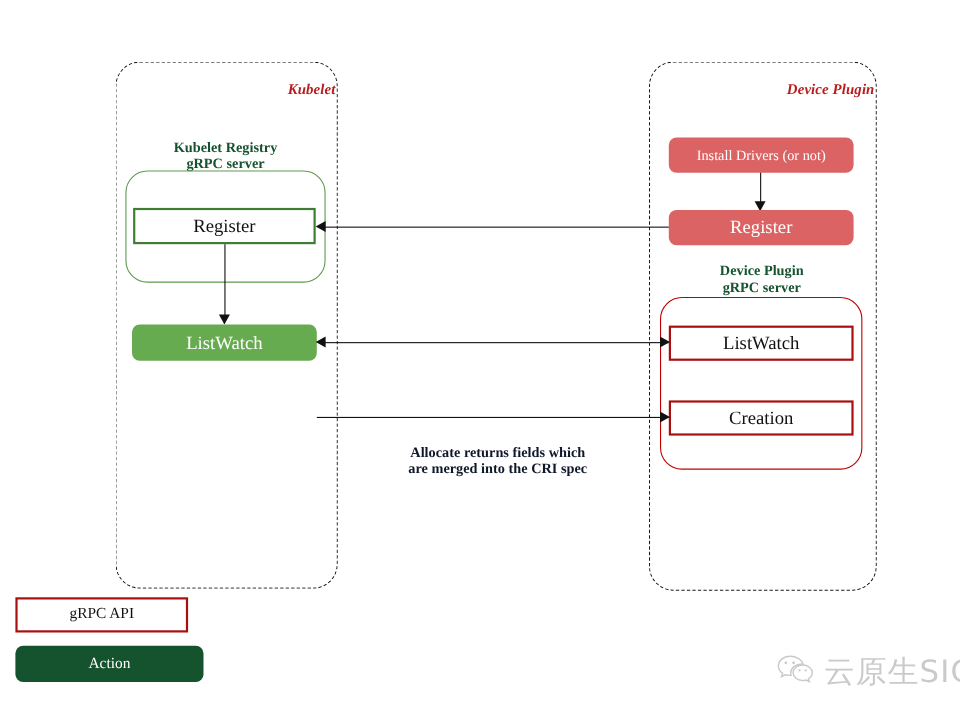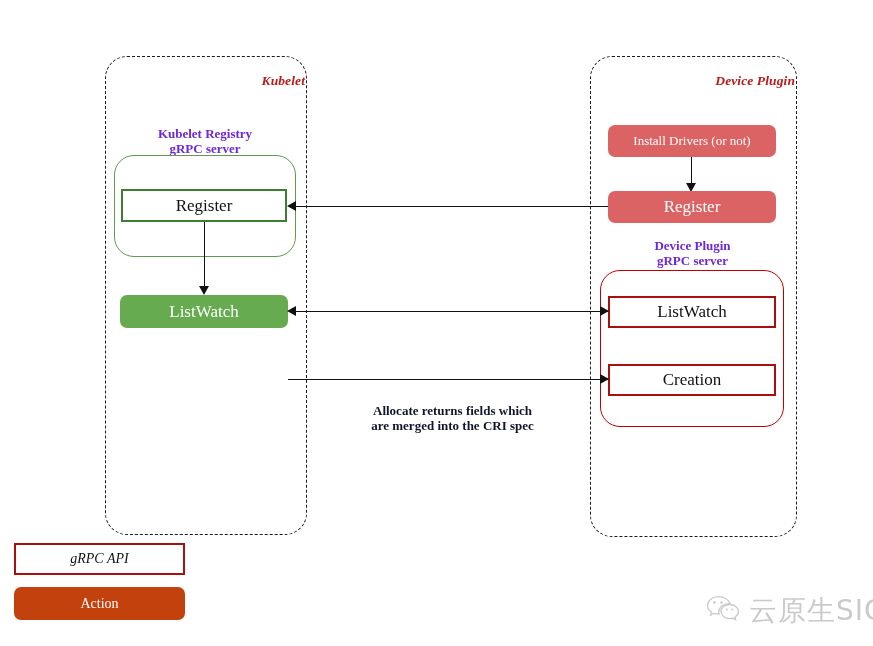--- a/index.html
+++ b/index.html
@@ -35,21 +35,21 @@
     font-style: italic;
   }
 
   
   .caption {
     position: absolute;
     font-family: "Liberation Serif", serif;
     font-weight: bold;
     font-size: 13px;
     line-height: 15px;
-    color: #6d28d9;
+    color: #14532d;
     text-align: center;
     white-space: nowrap;
   }
 
   
   .group-frame {
     position: absolute;
     border-radius: 20px;
     background: transparent;
   }
@@ -209,23 +209,23 @@
   <div class="hline" style="left:294px; top:311px; width:314px;"></div>
   <div class="arrow arrow-left" style="left:287px; top:306px;"></div>
   <div class="arrow arrow-right" style="left:600px; top:306px;"></div>
 
   <div class="hline" style="left:288px; top:379px; width:320px;"></div>
   <div class="arrow arrow-right" style="left:600px; top:374px;"></div>
 
   <div class="annotation" style="left:340px; top:403px; width:225px;">Allocate returns fields which
 are merged into the CRI spec</div>
 
-  <div class="legend-box api-red" style="left:14px; top:543px; width:171px; height:32px; background:#ffffff; border:2.6px solid #a80f0f; color:#111111; border-radius:0;font-style:italic;">gRPC API</div>
-
-  <div class="legend-box" style="left:14px; top:587px; width:171px; height:33px; background:#c2410c; border-radius:7px; color:#ffffff;">Action</div>
+  <div class="legend-box api-red" style="left:14px; top:543px; width:157px; height:32px; background:#ffffff; border:2.6px solid #a80f0f; color:#111111; border-radius:0;">gRPC API</div>
+
+  <div class="legend-box" style="left:14px; top:587px; width:171px; height:33px; background:#14532d; border-radius:7px; color:#ffffff;">Action</div>
 
   <div id="watermark" style="left:706px; top:592px;">
     <span style="display:inline-block;">
       <svg width="34" height="28" viewBox="0 0 34 28" aria-hidden="true">
         <path d="M12.2 1.6C6.3 1.6 1.6 5.6 1.6 10.4c0 2.7 1.5 5.1 3.9 6.7l-1 3 3.4-1.7c1.3 .4 2.7 .6 4.3 .6 .3 0 .6 0 .9 0 -.2-.7-.3-1.4-.3-2.1 0-4.6 4.5-8.3 10.1-8.3 .4 0 .7 0 1.1 .1C23.1 4.8 18.2 1.6 12.2 1.6z" fill="none" stroke="#9a9a9a" stroke-width="1.3"></path>
         <circle cx="8.4" cy="7.6" r="1.25" fill="#9a9a9a"></circle>
         <circle cx="15.4" cy="7.6" r="1.25" fill="#9a9a9a"></circle>
         <path d="M32.4 16.6c0-3.9-3.9-7.1-8.7-7.1 -4.8 0-8.7 3.2-8.7 7.1 0 3.9 3.9 7.1 8.7 7.1 1.1 0 2.1-.2 3.1-.5l2.9 1.5 -.8-2.5C30.9 20.9 32.4 18.9 32.4 16.6z" fill="none" stroke="#9a9a9a" stroke-width="1.3"></path>
         <circle cx="20.8" cy="14.5" r="1.05" fill="#9a9a9a"></circle>
         <circle cx="26.4" cy="14.5" r="1.05" fill="#9a9a9a"></circle>

